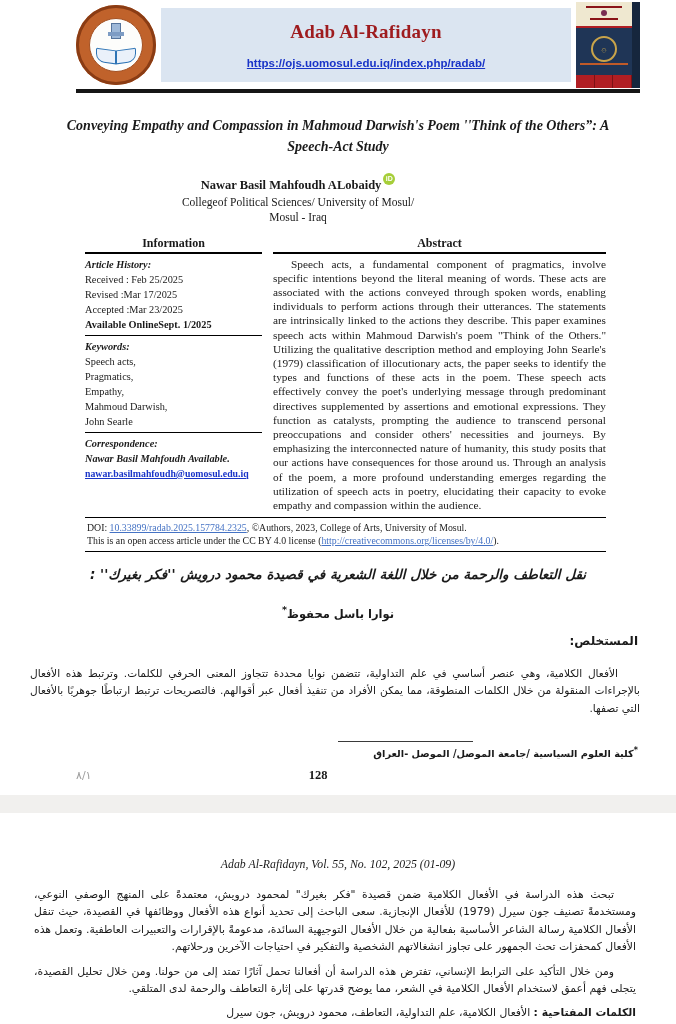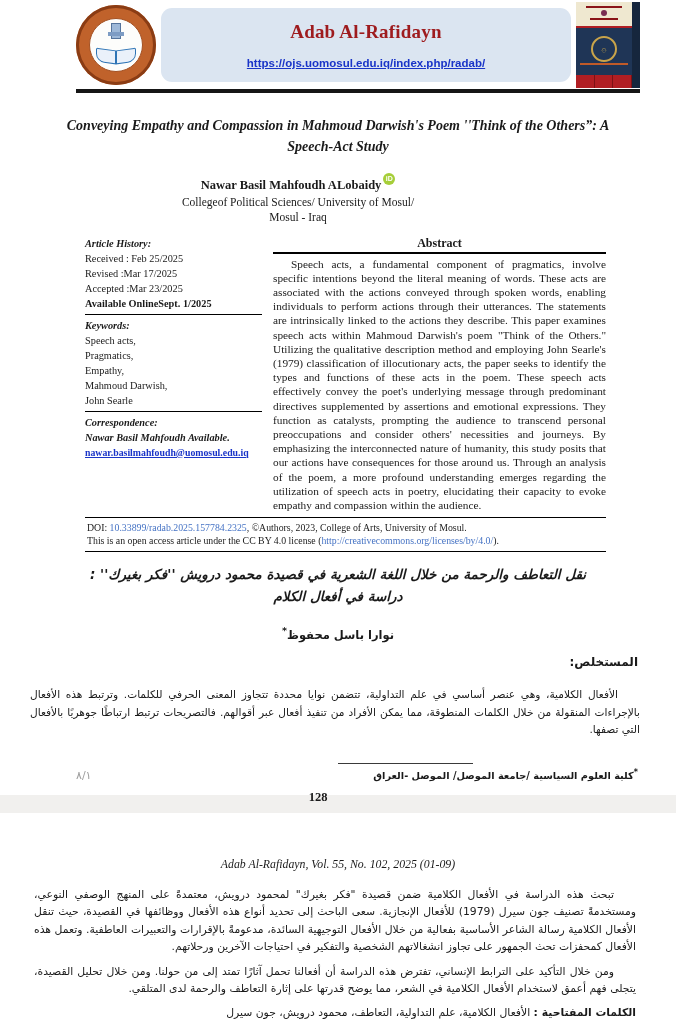--- a/index.html
+++ b/index.html
@@ -21,21 +21,21 @@
                   width:10px; height:16px; background:#9db8d8; border:1px solid #55749c; }
   .logo-minaret:before { content:""; position:absolute; left:-4px; top:8px; width:16px;
                   height:4px; background:#7d9cc4; }
   .logo-book { position:absolute; left:50%; bottom:8px; transform:translateX(-50%);
                width:40px; height:16px; }
   .logo-book .pg { position:absolute; bottom:0; width:20px; height:14px; background:#eaf1fa;
                border:1.5px solid #2e74b5; }
   .logo-book .pg.l { left:0; border-radius:2px 0 0 8px; transform:skewY(8deg); }
   .logo-book .pg.r { right:0; border-radius:0 2px 8px 0; transform:skewY(-8deg); }
   .banner { flex:1; background:#dbe5f1; height:74px; margin:0 5px;
-            display:flex; flex-direction:column; align-items:center; justify-content:space-evenly;border-radius:11px; }
+            display:flex; flex-direction:column; align-items:center; justify-content:space-evenly; }
   .banner-title { font-size:19px; font-weight:bold; color:#9e1b1e; letter-spacing:.2px; }
   .banner-url { font-size:11.5px; font-weight:bold; color:#1934c8; text-decoration:underline;
                 font-family:"Liberation Sans", sans-serif; cursor:pointer; }
   .cover { width:64px; height:86px; flex:0 0 auto; display:flex; }
   .cover-main { flex:1; display:flex; flex-direction:column; }
   .cover-top { background:#efe8d0; height:26px; padding:2px 4px; border-bottom:2px solid #b01e23; }
   .cover-top .tl { height:2px; background:#8a1418; margin:2px 6px; }
   .cover-dot { width:6px; height:6px; border-radius:50%; background:#7a2e52; margin:1px auto; }
   .cover-mid { background:#1f3556; flex:1; position:relative; }
   .cover-medal { position:absolute; left:50%; top:45%; transform:translate(-50%,-50%);
@@ -66,21 +66,21 @@
   .thin-rule { border:none; border-top:1.2px solid #000; margin:3px 0; }
   .lbl { font-weight:bold; font-style:italic; }
   .bold { font-weight:bold; }
   .email { color:#1934c8; font-weight:bold; text-decoration:underline; word-break:break-all;
            font-size:9.8px; cursor:pointer; }
   .abs-text { font-size:11.3px; line-height:14.2px; text-align:justify; text-indent:18px; }
 
   
   .doi-block { margin:5px 0 0 85px; width:521px; border-top:1.5px solid #000;
                border-bottom:1.5px solid #000; padding:3px 2px 4px; font-size:9.8px; line-height:13px; }
-  .blue-link { color:#4472c4; cursor:pointer; }
+  .blue-link { color:#4472c4; text-decoration:underline; cursor:pointer; }
 
   
   .ar { direction:rtl; font-family:"DejaVu Sans", sans-serif; }
   .ar-title { text-align:center; font-weight:bold; font-style:italic; font-size:13.5px;
               line-height:1.6; margin:12px 40px 18px; }
   .ar-author { text-align:center; font-weight:bold; font-size:11.5px; margin-top:9px; }
   .ar-abs-label { text-align:right; font-weight:bold; font-size:12px; margin:13px 38px 17px 0; }
   .ar-abs { margin:4px 36px 0 30px; text-align:justify; font-size:10.6px;
             line-height:1.65; text-indent:22px; }
   .foot-rule { border:none; border-top:1.6px solid #3a3a3a; width:135px;
@@ -145,20 +145,21 @@
   <div class="author-block">
     <div>
       <span class="author-name">Nawar Basil Mahfoudh ALobaidy</span><span class="orcid">iD</span>
     </div>
     <div class="affil">Collegeof Political Sciences/ University of Mosul/</div>
     <div class="affil">Mosul -  Iraq</div>
   </div>
 
   <div class="cols">
     <div class="col-info">
+      <div class="col-head">Information</div>
       <div class="lbl">Article History:</div>
       <div>Received : Feb 25/2025</div>
       <div>Revised :Mar 17/2025</div>
       <div>Accepted :Mar 23/2025</div>
       <div class="bold">Available OnlineSept. 1/2025</div>
       <hr class="thin-rule">
       <div class="lbl">Keywords:</div>
       <div>Speech acts,</div>
       <div> Pragmatics,</div>
       <div>Empathy,</div>
@@ -180,21 +181,20 @@
       <span>DOI: </span><span class="blue-link">10.33899/radab.2025.157784.2325</span><span>, ©Authors, 2023, College of Arts, University of Mosul.</span>
     </div>
     <div>
       <span>This is an open access article under the CC BY 4.0 license (</span><span class="blue-link">http://creativecommons.org/licenses/by/4.0/</span><span>).</span>
     </div>
   </div>
 
   <div class="ar">
     <div class="ar-title">
       <div>نقل التعاطف والرحمة من خلال اللغة الشعرية في قصيدة محمود درويش ''فكر بغيرك'' :</div>
-      <div>دراسة في أفعال الكلام</div>
     </div>
     <div class="ar-author">
       <span>نوارا باسل محفوظ</span><sup>*</sup>
     </div>
     <div class="ar-abs-label">المستخلص:</div>
     <div class="ar-abs">الأفعال الكلامية، وهي عنصر أساسي في علم التداولية، تتضمن نوايا محددة تتجاوز المعنى الحرفي للكلمات. وترتبط هذه الأفعال بالإجراءات المنقولة من خلال الكلمات المنطوقة، مما يمكن الأفراد من تنفيذ أفعال عبر أقوالهم. فالتصريحات ترتبط ارتباطًا جوهريًا بالأفعال التي تصفها.</div>
     <hr class="foot-rule">
     <div class="footnote">
       <sup>*</sup><span>كلية العلوم السياسية /جامعة الموصل/ الموصل -العراق</span>
     </div>

